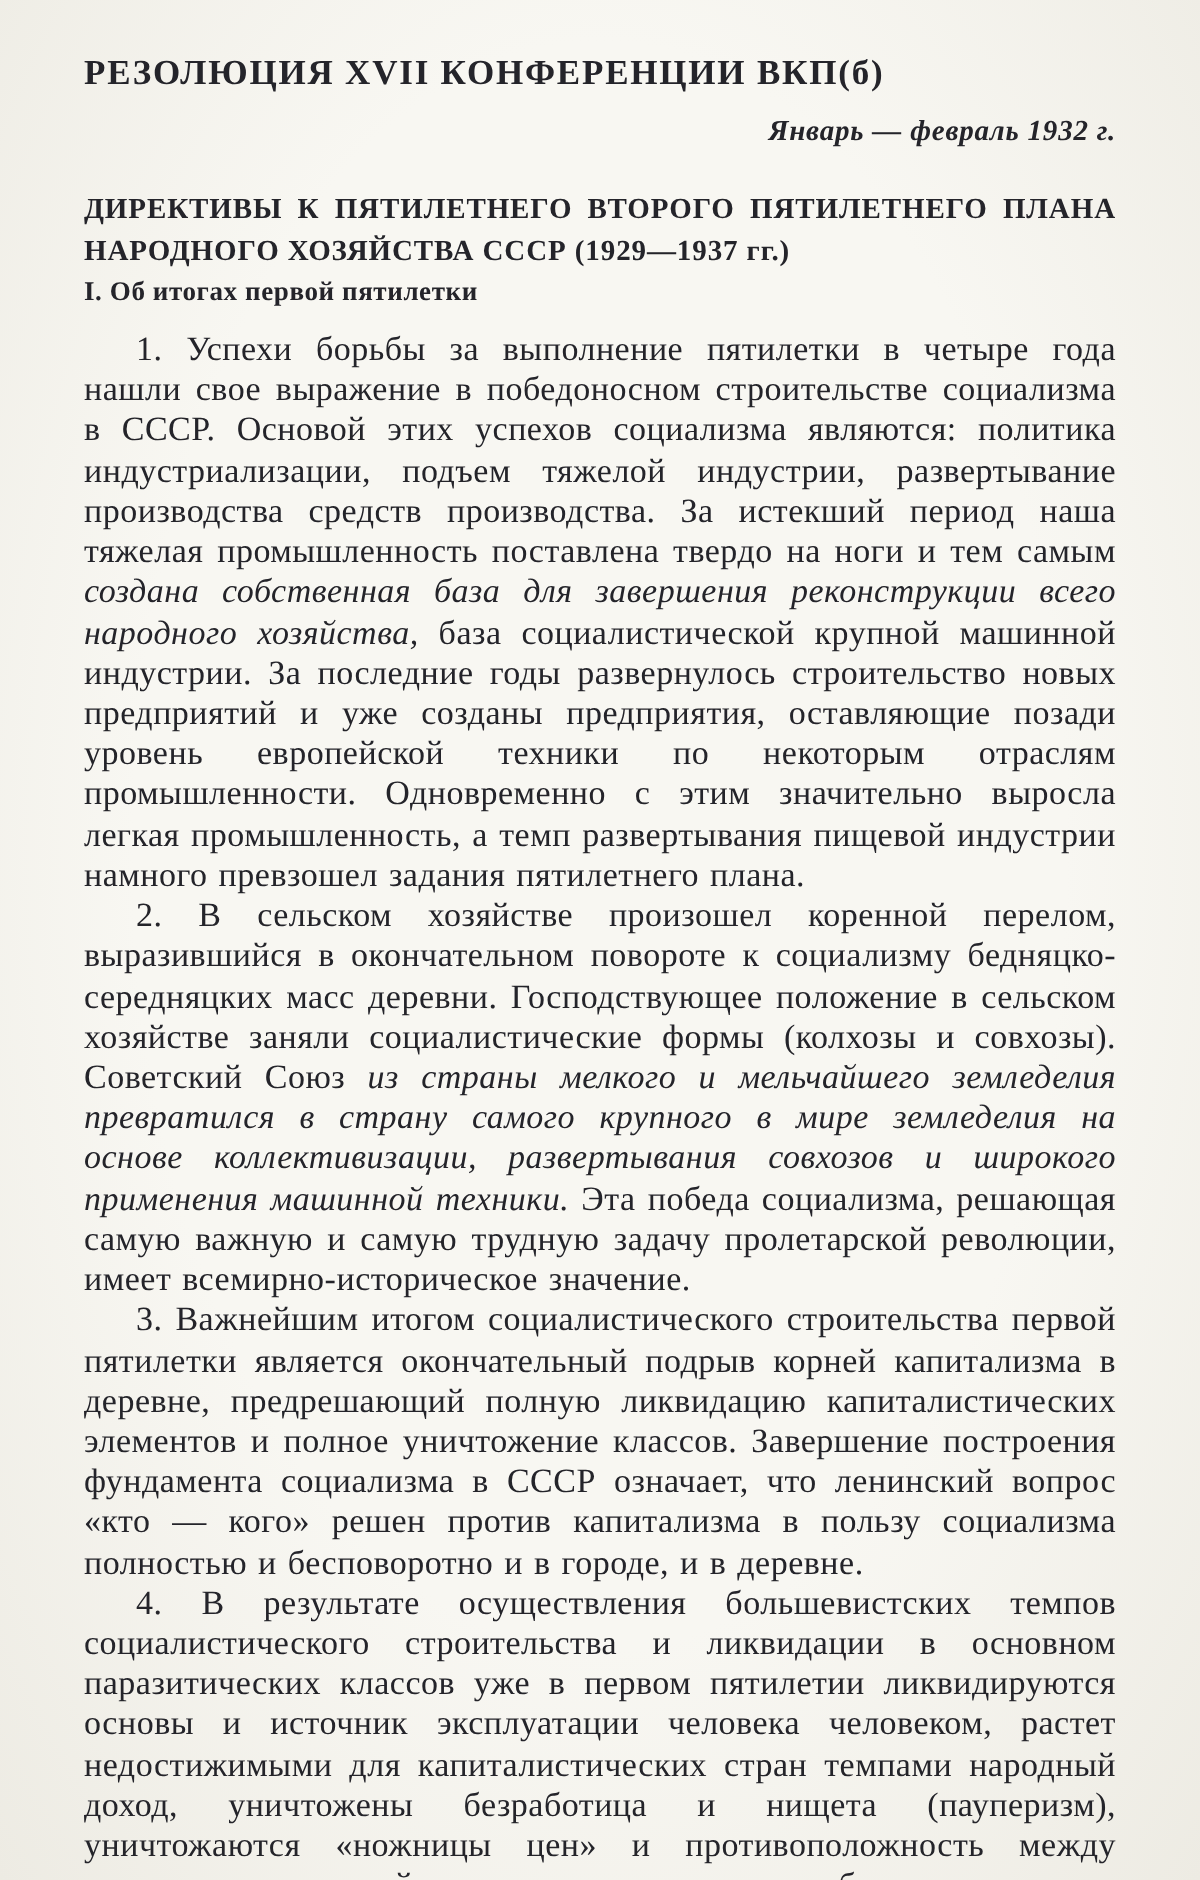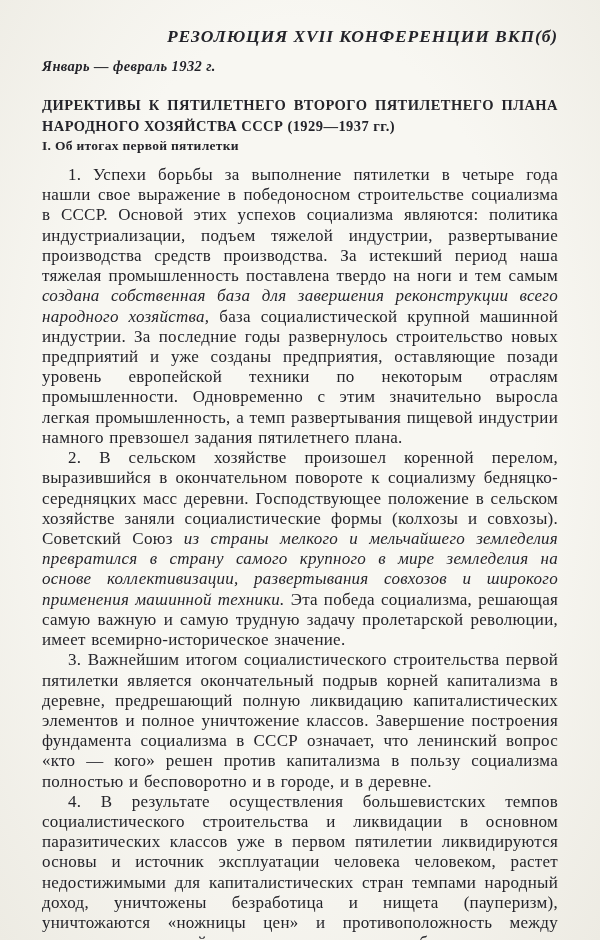--- a/index.html
+++ b/index.html
@@ -16,29 +16,28 @@
     padding: 26px 42px 16px 42px;
     background: radial-gradient(ellipse at 50% 45%, #f8f7f2 55%, #edebe3 100%);
     color: #24242a;
     font-family: "Liberation Serif", "DejaVu Serif", serif;
     display: flex;
     flex-direction: column;
     overflow: hidden;
   }
   .title {
     margin: 0;
-    text-align: right;
+    text-align: left;
     font-size: 17.5px;
     font-weight: bold;
     letter-spacing: 0.9px;
-    font-style: italic;
   }
   .date-line {
     margin-top: 11px;
-    text-align: left;
+    text-align: right;
     font-size: 14.5px;
     font-weight: bold;
     font-style: italic;
     letter-spacing: 0.4px;
   }
   .directive {
     margin-top: 20px;
     font-size: 14.5px;
     font-weight: bold;
     line-height: 1.45;

